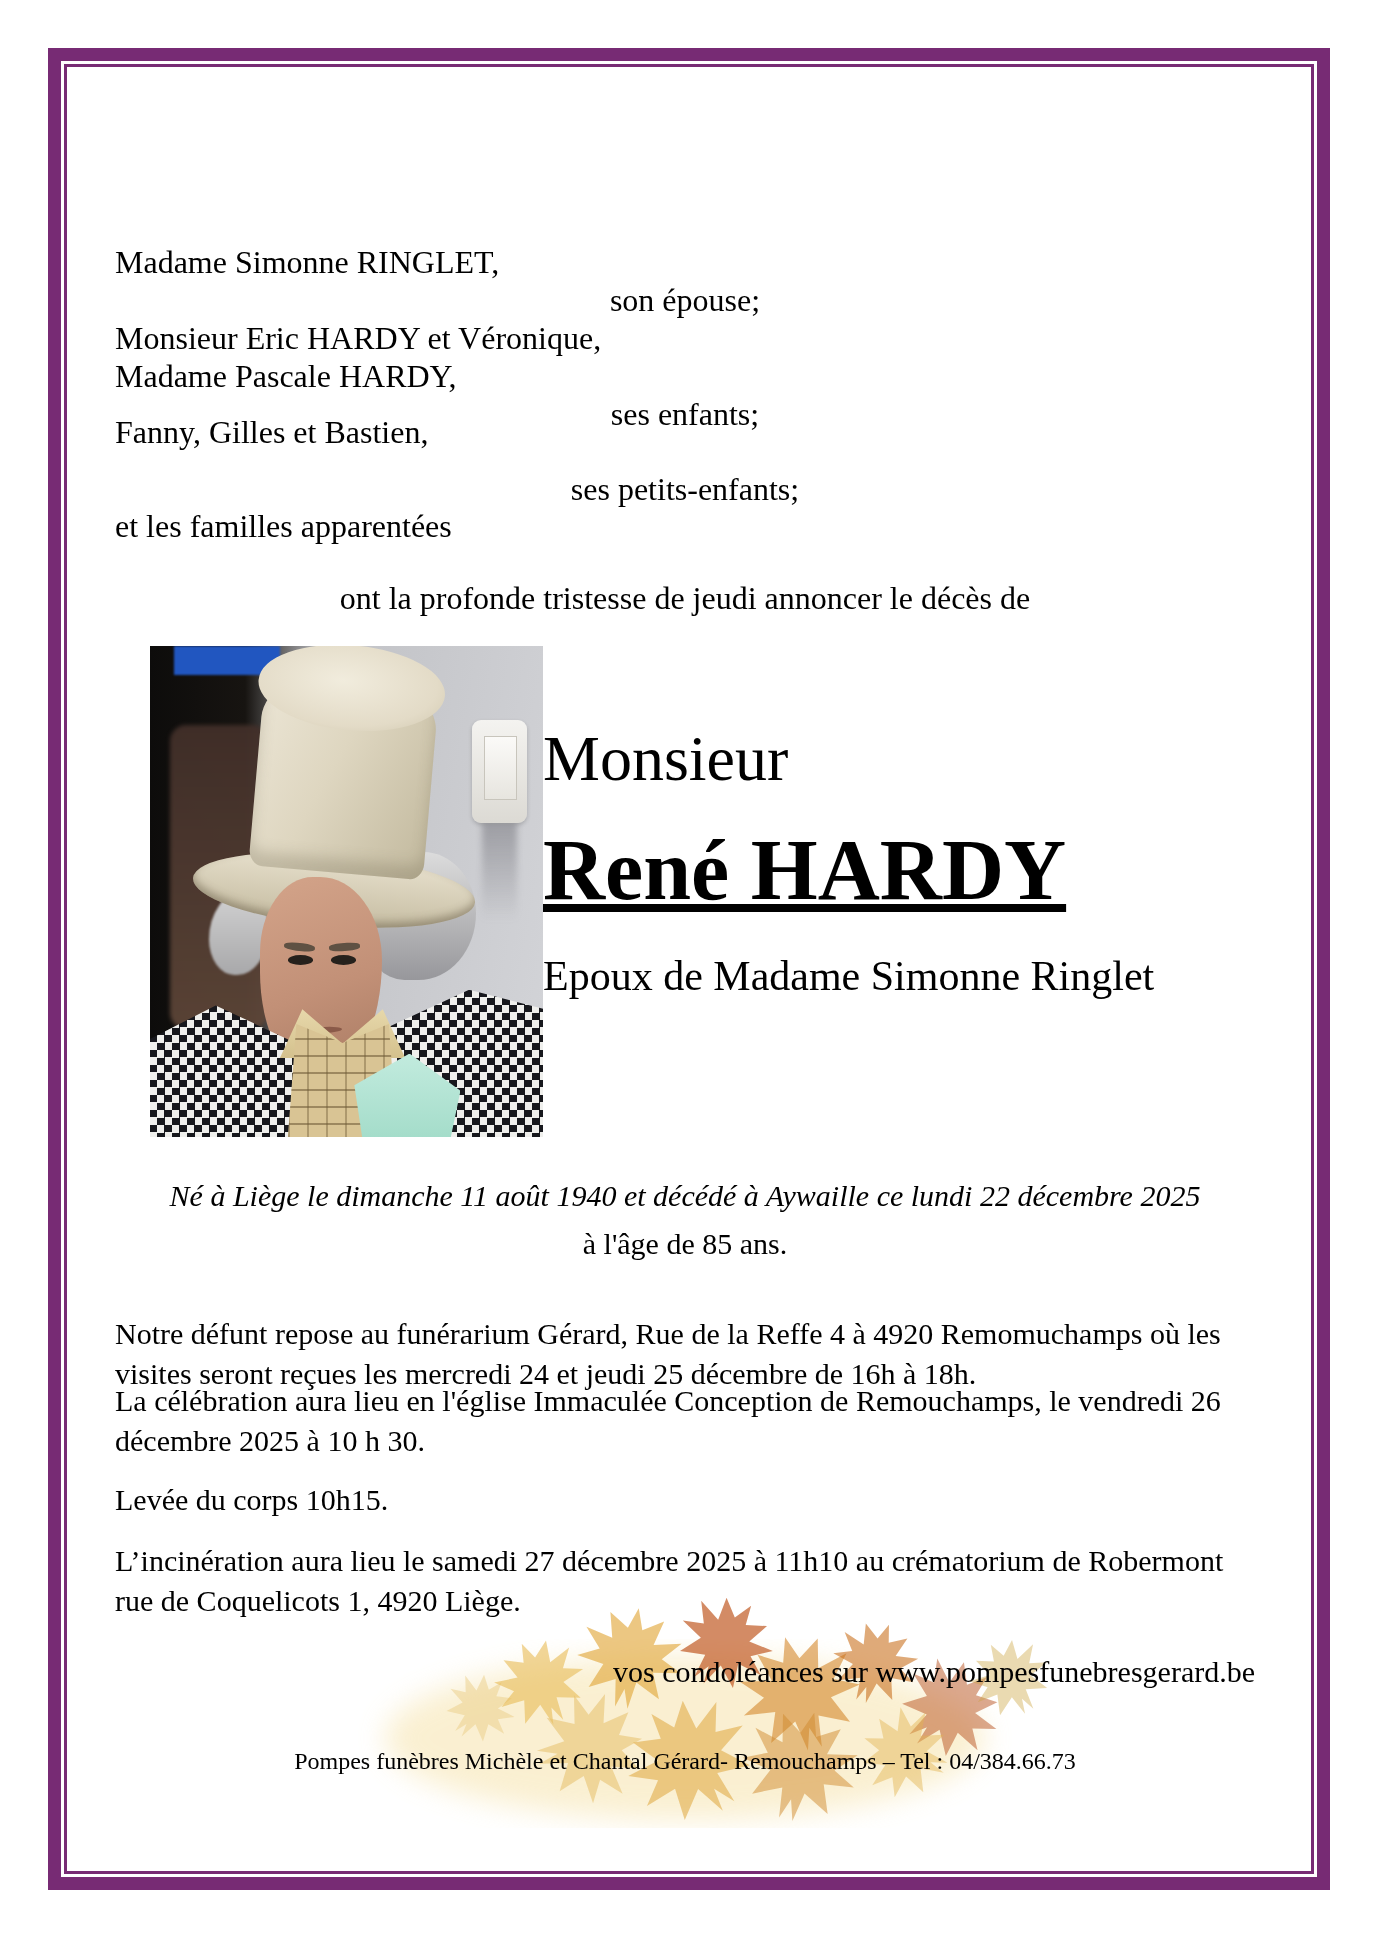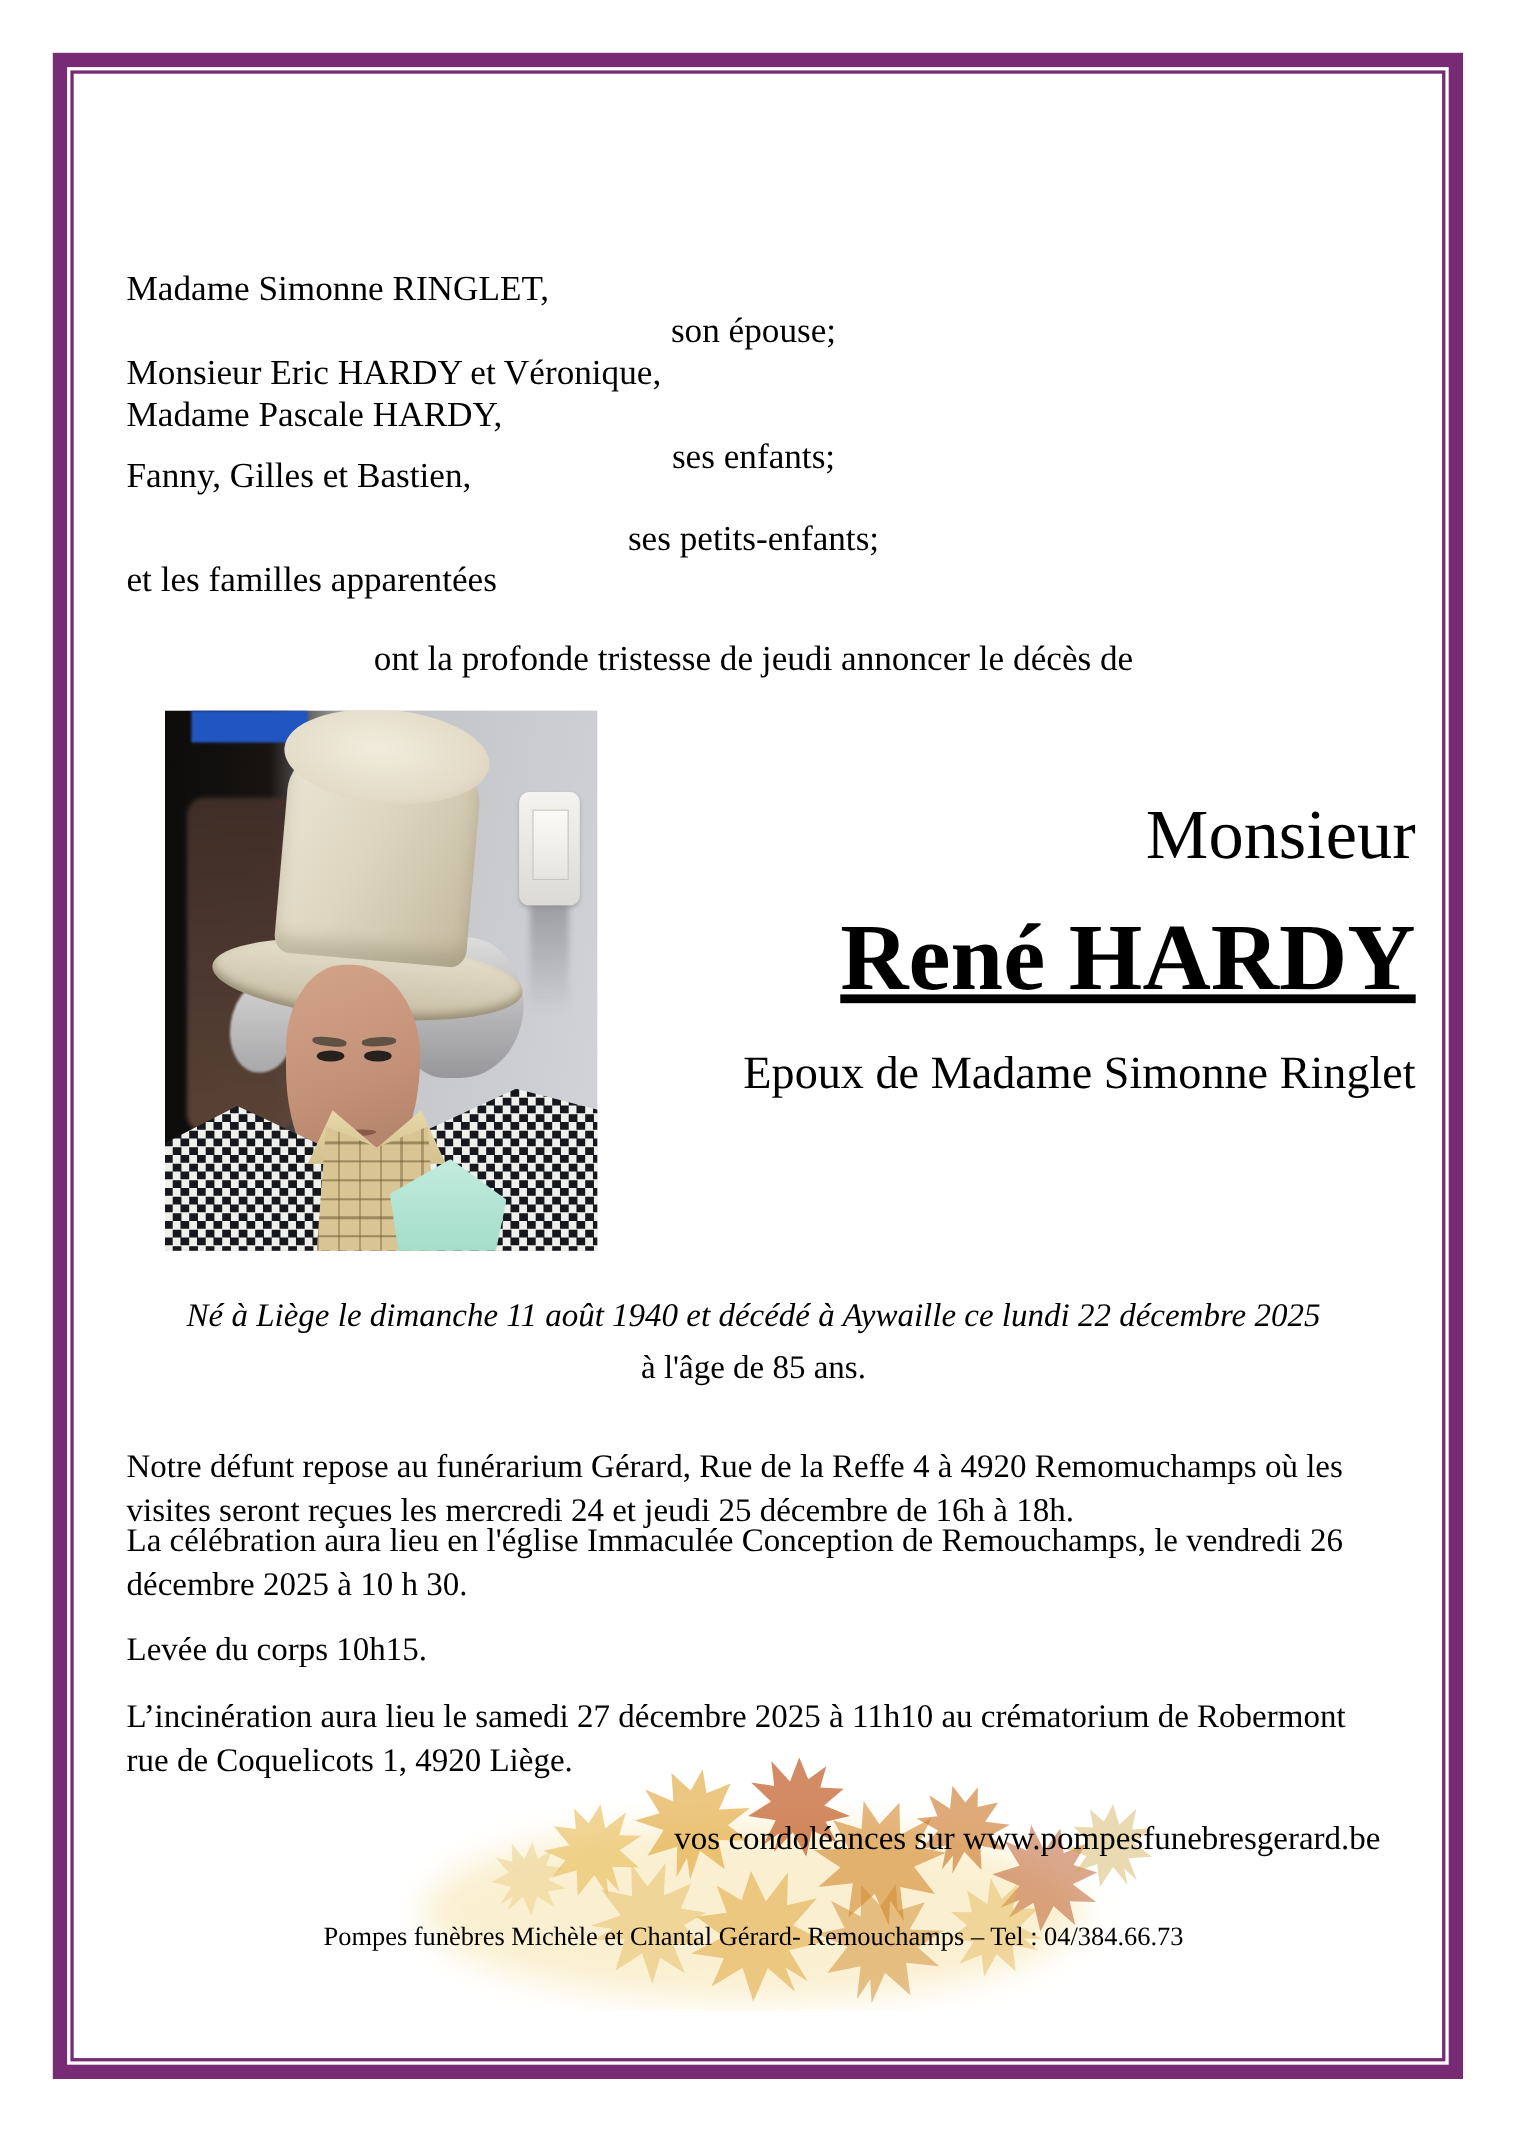--- a/index.html
+++ b/index.html
@@ -26,21 +26,21 @@
   
   .t{position:absolute;font-family:"Liberation Serif",serif;color:var(--ink);z-index:3;}
   .col{left:115px;width:1140px;}
   .fam{font-size:32px;line-height:38px;white-space:nowrap;}
   .rel{text-align:center;}
   .body{font-size:30px;line-height:40px;}
   .ctr{text-align:center;}
   .nowrap{white-space:nowrap;}
   .right{text-align:right;}
   
-  .head-col{left:543px;width:744px;text-align:right;}
+  .head-col{left:543px;width:744px;text-align:left;}
   .h-title{font-size:64px;}
   .h-name{font-size:86px;font-weight:bold;}
   .h-spouse{font-size:42px;}
   
   .photo{
     position:absolute;left:150px;top:646px;width:393px;height:491px;
     overflow:hidden;z-index:2;
     background:linear-gradient(100deg,#b9babe 0%,#c6c7cb 55%,#d3d4d8 100%);
   }
   .photo *{position:absolute;}

